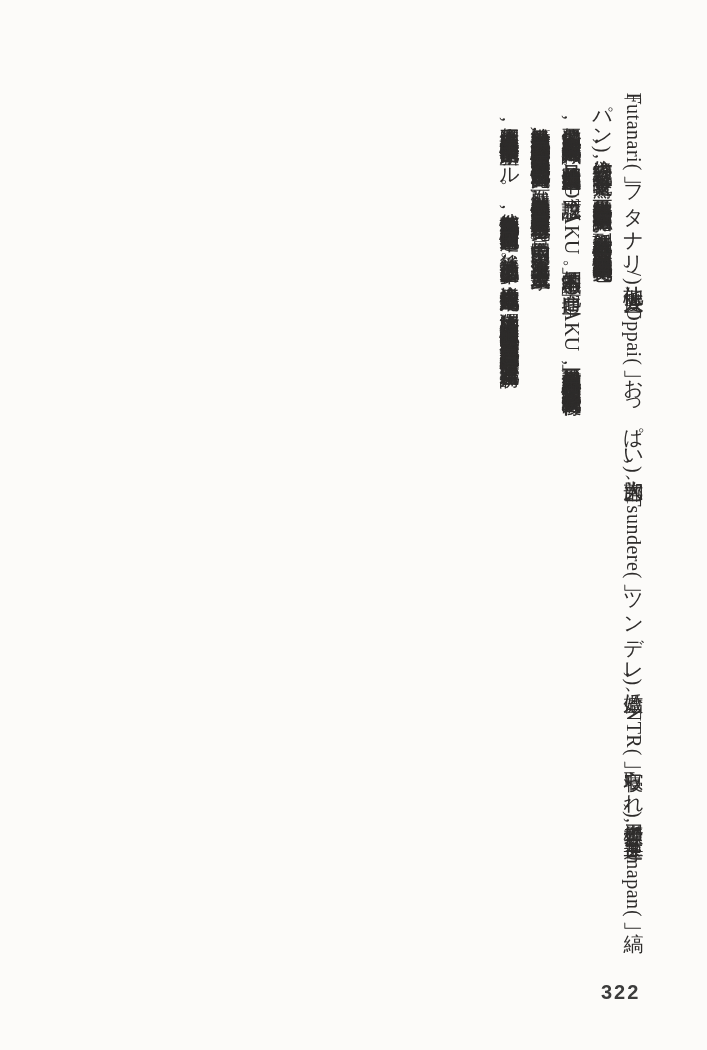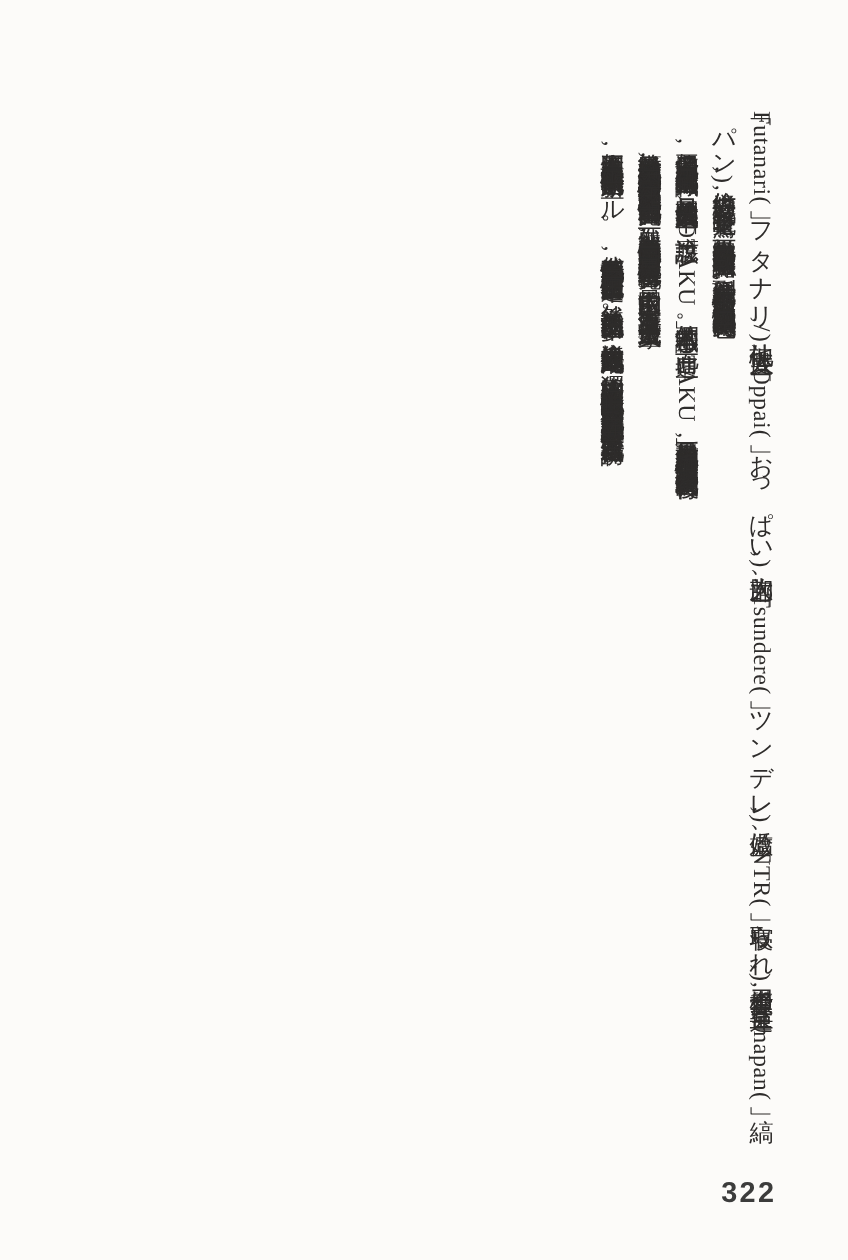--- a/index.html
+++ b/index.html
@@ -34,21 +34,21 @@
   }
   .text-block p.indent {
     text-indent: 1em;
   }
   .page-number {
     position: absolute;
     left: 601px;
     top: 981px;
     font-family: "Liberation Sans", "DejaVu Sans", sans-serif;
     font-weight: bold;
-    font-size: 24px;
+    font-size: 20px;
     letter-spacing: 2px;
     color: #3c3c3c;
   }
 </style>
 </head>
 <body>
 
 <div class="page">
 
   <main class="text-block">

